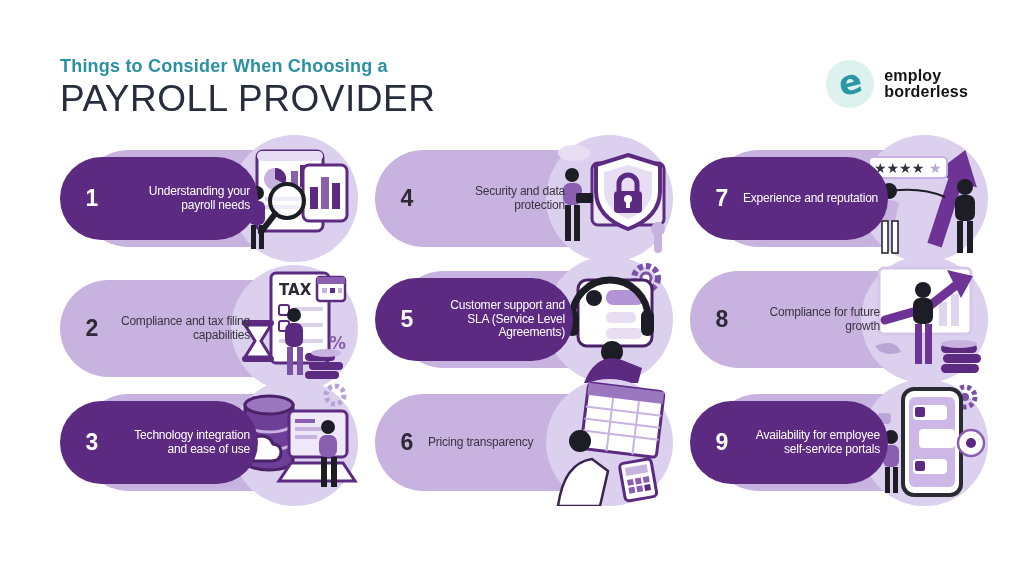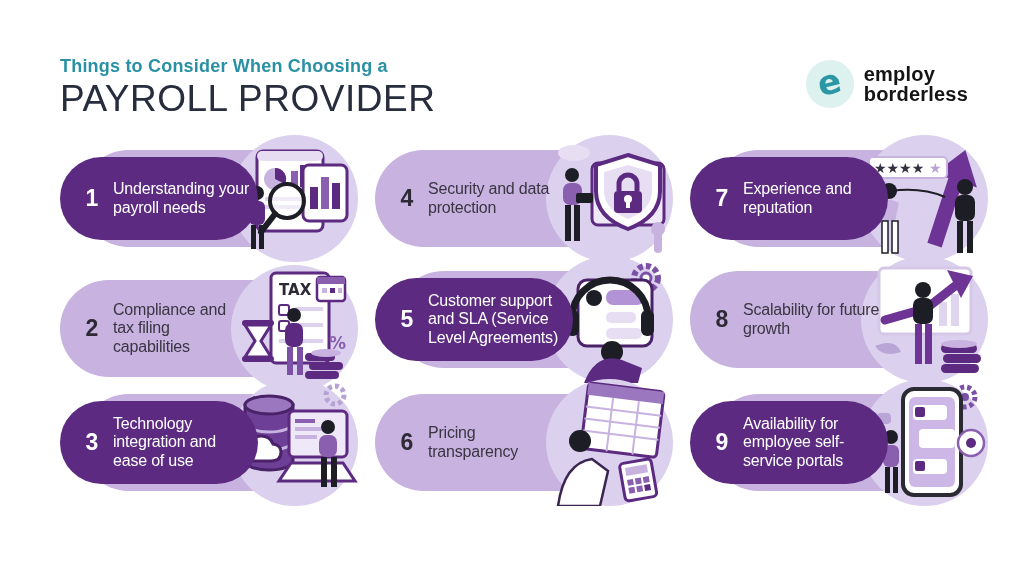--- a/index.html
+++ b/index.html
@@ -23,21 +23,21 @@
   .logo-mark{
     width:48px;height:48px;border-radius:50%;background:#ddf2ee;
     display:flex;align-items:center;justify-content:center;
   }
   .logo-e{
     color:#2a96a6;font-size:34px;font-weight:800;line-height:1;
     transform:rotate(-14deg) translateY(-2px);
     font-family:"DejaVu Sans",sans-serif;
   }
   .logo-text{
-    color:#141414;font-size:20px;font-weight:700;line-height:1.02;letter-spacing:0.2px;
+    color:#141414;font-size:16px;font-weight:700;line-height:1.02;letter-spacing:0.2px;
   }
 
   
   .cell{position:absolute;width:290px;height:97px;}
   .blob{
     position:absolute;inset:0;border-radius:60px;background:#c7b2e0;z-index:0;
   }
   .cell.dark .blob{left:20px;}
   .illus{
     position:absolute;right:-8px;top:-15px;width:127px;height:127px;border-radius:50%;
@@ -45,21 +45,21 @@
   }
   .illus svg{position:absolute;inset:0;width:127px;height:127px;}
   .pill{
     position:absolute;left:0;top:7px;bottom:7px;width:198px;border-radius:50px;
     display:flex;align-items:center;gap:9px;padding:0 8px 0 20px;box-sizing:border-box;z-index:2;
   }
   .cell.dark .pill{background:#5c2a80;color:#ffffff;}
   .cell.light .pill{background:transparent;color:#3a3542;}
   .num{font-size:23px;font-weight:700;flex:none;width:24px;text-align:center;}
   .cell.light .num{color:#2d2935;}
-  .label{font-size:16px;font-weight:500;line-height:1.14;letter-spacing:-0.2px;}
+  .label{font-size:12px;font-weight:500;line-height:1.14;letter-spacing:-0.2px;text-align:right;}
 
   
   #cell-1{left:60px;top:150px;}  #cell-2{left:60px;top:280px;}  #cell-3{left:60px;top:394px;}
   #cell-4{left:375px;top:150px;} #cell-5{left:375px;top:271px;} #cell-6{left:375px;top:394px;}
   #cell-7{left:690px;top:150px;} #cell-8{left:690px;top:271px;} #cell-9{left:690px;top:394px;}
 
   svg text{font-family:"DejaVu Sans","Liberation Sans",sans-serif;}
 </style>
 </head>
 <body>
@@ -305,21 +305,21 @@
           <rect x="80" y="108" width="38" height="9" rx="4.5"></rect>
           <rect x="82" y="98" width="38" height="9" rx="4.5"></rect>
           <rect x="80" y="88" width="36" height="9" rx="4.5"></rect>
         </g>
         <ellipse cx="98" cy="88" rx="18" ry="4" fill="#c7b2e0"></ellipse>
         <path d="M14 90 Q34 82 40 96 Q22 102 14 90 Z" fill="#b9a5d6"></path>
       </svg>
     </div>
     <div class="pill">
       <span class="num">8</span>
-      <span class="label">Scalability for future growth</span>
+      <span class="label">Compliance for future growth</span>
     </div>
   </div>
 
   <div class="cell dark" id="cell-9">
     <div class="blob"></div>
     <div class="illus">
       <svg viewBox="0 0 127 127">
         <circle cx="104" cy="18" r="10" fill="none" stroke="#7b51a8" stroke-width="5" stroke-dasharray="4 3"></circle>
         <circle cx="104" cy="18" r="4" fill="#7b51a8"></circle>
         <rect x="42" y="10" width="58" height="106" rx="11" fill="#fff" stroke="#2a2a33" stroke-width="4"></rect>

